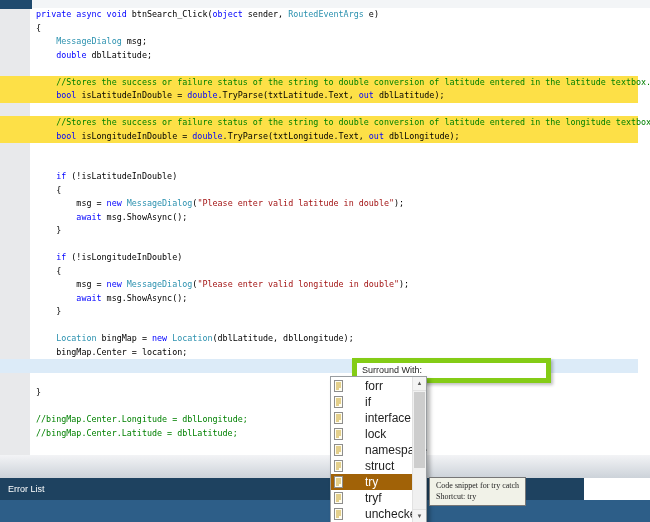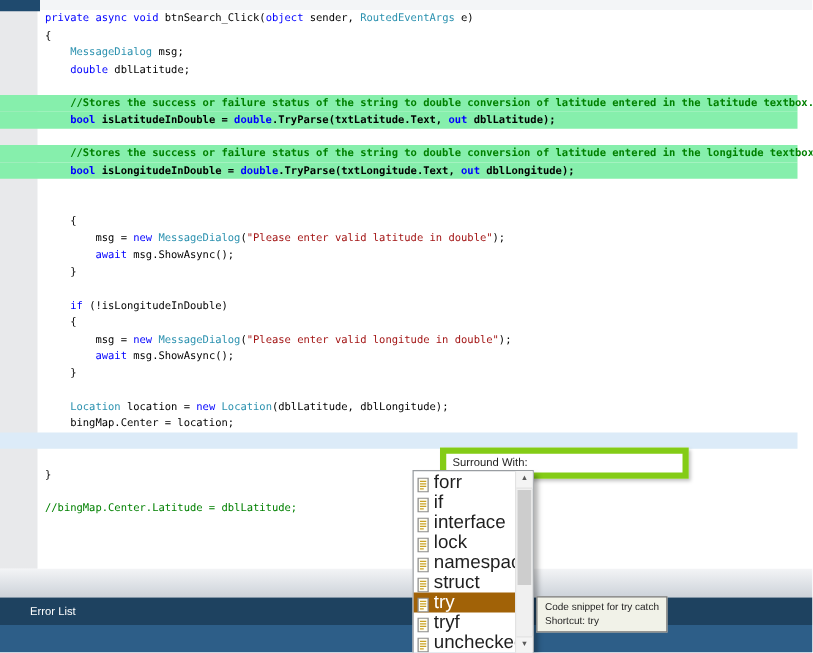--- a/index.html
+++ b/index.html
@@ -4,38 +4,38 @@
 <style>
   html,body{margin:0;padding:0;}
   body{width:650px;height:522px;font-family:"Liberation Sans",sans-serif;background:#fff;}
   .screen{position:relative;width:650px;height:522px;background:#ffffff;overflow:hidden;}
   .top-strip{position:absolute;left:0;top:0;width:650px;height:8px;background:#f3f5f7;}
   .corner-frag{position:absolute;left:0;top:0;width:32px;height:9px;background:#1f4a6e;}
   .editor{position:absolute;left:0;top:0;width:650px;height:455px;background:#ffffff;}
   .gutter{position:absolute;left:0;top:0;width:30px;height:455px;background:#e8e9eb;}
   .code-lines{position:absolute;left:0;top:8px;width:638px;font-family:"DejaVu Sans Mono","Liberation Mono",monospace;font-size:8.4px;line-height:13.5px;}
   .code-line{height:13.5px;padding-left:36px;white-space:pre;}
-  .code-line.hl-block{background:#86efac;font-weight:bold;}
+  .code-line.hl-block{background:#fde047;}
   .code-line.hl-soft{background:#dcebf8;}
   .kw{color:#0000ff}.ty{color:#2b91af}.str{color:#a31515}.com{color:#008000}.pl{color:#000000}
   .surround-box{position:absolute;left:352px;top:358px;width:184px;height:15px;background:#ffffff;border:5px solid #84cc16;box-shadow:2px 2px 3px rgba(0,0,0,.25);font-size:9px;line-height:15px;padding-left:5px;color:#1e1e1e;z-index:5;}
   .snippet-list{position:absolute;left:330px;top:376px;width:95px;height:146px;background:#ffffff;border:1px solid #999da1;box-shadow:3px 3px 4px rgba(0,0,0,.3);z-index:6;box-sizing:content-box;}
   .list-items{position:absolute;left:0;top:1px;right:13px;}
-  .snippet-item{height:16px;display:flex;align-items:flex-end;gap:3px;padding-left:2px;font-size:15px;color:#1e1e1e;}
+  .snippet-item{height:16px;display:flex;align-items:center;gap:21px;padding-left:2px;font-size:12px;color:#1e1e1e;}
   .snippet-item.selected{background:#a16207;color:#ffffff;}
   .snippet-icon{display:inline-flex;width:11px;height:12px;flex:0 0 11px;}
   .snippet-label{white-space:nowrap;}
   .list-scrollbar{position:absolute;right:0;top:0;bottom:0;width:13px;background:#f0f0f0;border-left:1px solid #e2e2e2;}
   .scroll-btn{position:absolute;left:0;width:13px;height:13px;background:#f4f4f4;color:#5a5a5a;font-size:6px;text-align:center;line-height:13px;cursor:default;}
   .scroll-up{top:0;border-bottom:1px solid #e2e2e2;}
   .scroll-down{bottom:0;border-top:1px solid #e2e2e2;}
   .scroll-thumb{position:absolute;left:1px;top:15px;width:11px;height:76px;background:#cdcdcd;}
-  .tooltip{position:absolute;left:429px;top:477px;background:#f1f2e8;border:1px solid #767676;padding:2px 6px 3px 6px;font-size:8px;line-height:11px;color:#1e1e1e;z-index:7;white-space:nowrap;}
+  .tooltip{position:absolute;left:429px;top:477px;background:#f1f2e8;border:1px solid #767676;padding:2px 6px 3px 6px;font-size:8px;line-height:11px;color:#1e1e1e;z-index:7;white-space:nowrap;font-family:Liberation Serif, serif;}
   .band-gray{position:absolute;left:0;top:455px;width:650px;height:23px;background:linear-gradient(to bottom,#f3f4f6,#ccd2d9);}
-  .error-bar{position:absolute;left:0;top:478px;width:650px;height:22px;background:#1e4260;color:#ffffff;font-size:9px;line-height:22px;padding-left:24px;box-sizing:border-box;}
+  .error-bar{position:absolute;left:0;top:478px;width:584px;height:22px;background:#1e4260;color:#ffffff;font-size:9px;line-height:22px;padding-left:8px;box-sizing:border-box;}
   .status-bar{position:absolute;left:0;top:500px;width:650px;height:22px;background:#2d5e88;}
 </style>
 </head>
 <body>
 
 <div class="screen">
   <div class="editor">
     <div class="gutter"></div>
     <div class="code-lines">
         <div class="code-line"><span class="kw">private</span><span class="pl"> </span><span class="kw">async</span><span class="pl"> </span><span class="kw">void</span><span class="pl"> btnSearch_Click(</span><span class="kw">object</span><span class="pl"> sender, </span><span class="ty">RoutedEventArgs</span><span class="pl"> e)</span></div>
@@ -43,37 +43,39 @@
         <div class="code-line"><span class="pl">    </span><span class="ty">MessageDialog</span><span class="pl"> msg;</span></div>
         <div class="code-line"><span class="pl">    </span><span class="kw">double</span><span class="pl"> dblLatitude;</span></div>
         <div class="code-line"> </div>
         <div class="code-line hl-block"><span class="com">    //Stores the success or failure status of the string to double conversion of latitude entered in the latitude textbox.</span></div>
         <div class="code-line hl-block"><span class="pl">    </span><span class="kw">bool</span><span class="pl"> isLatitudeInDouble = </span><span class="kw">double</span><span class="pl">.TryParse(txtLatitude.Text, </span><span class="kw">out</span><span class="pl"> dblLatitude);</span></div>
         <div class="code-line"> </div>
         <div class="code-line hl-block"><span class="com">    //Stores the success or failure status of the string to double conversion of latitude entered in the longitude textbox.</span></div>
         <div class="code-line hl-block"><span class="pl">    </span><span class="kw">bool</span><span class="pl"> isLongitudeInDouble = </span><span class="kw">double</span><span class="pl">.TryParse(txtLongitude.Text, </span><span class="kw">out</span><span class="pl"> dblLongitude);</span></div>
         <div class="code-line"> </div>
         <div class="code-line"> </div>
+        <div class="code-line"><span class="pl">    </span><span class="kw">if</span><span class="pl"> (!isLatitudeInDouble)</span></div>
         <div class="code-line"><span class="pl">    {</span></div>
         <div class="code-line"><span class="pl">        msg = </span><span class="kw">new</span><span class="pl"> </span><span class="ty">MessageDialog</span><span class="pl">(</span><span class="str">"Please enter valid latitude in double"</span><span class="pl">);</span></div>
         <div class="code-line"><span class="pl">        </span><span class="kw">await</span><span class="pl"> msg.ShowAsync();</span></div>
         <div class="code-line"><span class="pl">    }</span></div>
         <div class="code-line"> </div>
         <div class="code-line"><span class="pl">    </span><span class="kw">if</span><span class="pl"> (!isLongitudeInDouble)</span></div>
         <div class="code-line"><span class="pl">    {</span></div>
         <div class="code-line"><span class="pl">        msg = </span><span class="kw">new</span><span class="pl"> </span><span class="ty">MessageDialog</span><span class="pl">(</span><span class="str">"Please enter valid longitude in double"</span><span class="pl">);</span></div>
         <div class="code-line"><span class="pl">        </span><span class="kw">await</span><span class="pl"> msg.ShowAsync();</span></div>
         <div class="code-line"><span class="pl">    }</span></div>
         <div class="code-line"> </div>
-        <div class="code-line"><span class="pl">    </span><span class="ty">Location</span><span class="pl"> location = </span><span class="kw">new</span><span class="pl"> </span><span class="ty">Location</span><span class="pl">(dblLatitude, dblLongitude);</span></div>
+        <div class="code-line"><span class="pl">    </span><span class="ty">Location</span><span class="pl"> bingMap = </span><span class="kw">new</span><span class="pl"> </span><span class="ty">Location</span><span class="pl">(dblLatitude, dblLongitude);</span></div>
         <div class="code-line"><span class="pl">    bingMap.Center = location;</span></div>
         <div class="code-line hl-soft"> </div>
         <div class="code-line"> </div>
         <div class="code-line"><span class="pl">}</span></div>
         <div class="code-line"> </div>
+        <div class="code-line"><span class="com">//bingMap.Center.Longitude = dblLongitude;</span></div>
         <div class="code-line"><span class="com">//bingMap.Center.Latitude = dblLatitude;</span></div>
       </div>
   </div>
 
   <div class="top-strip"></div>
   <div class="corner-frag"></div>
 
   <div class="surround-box">Surround With:</div>
 
   <div class="snippet-list">

